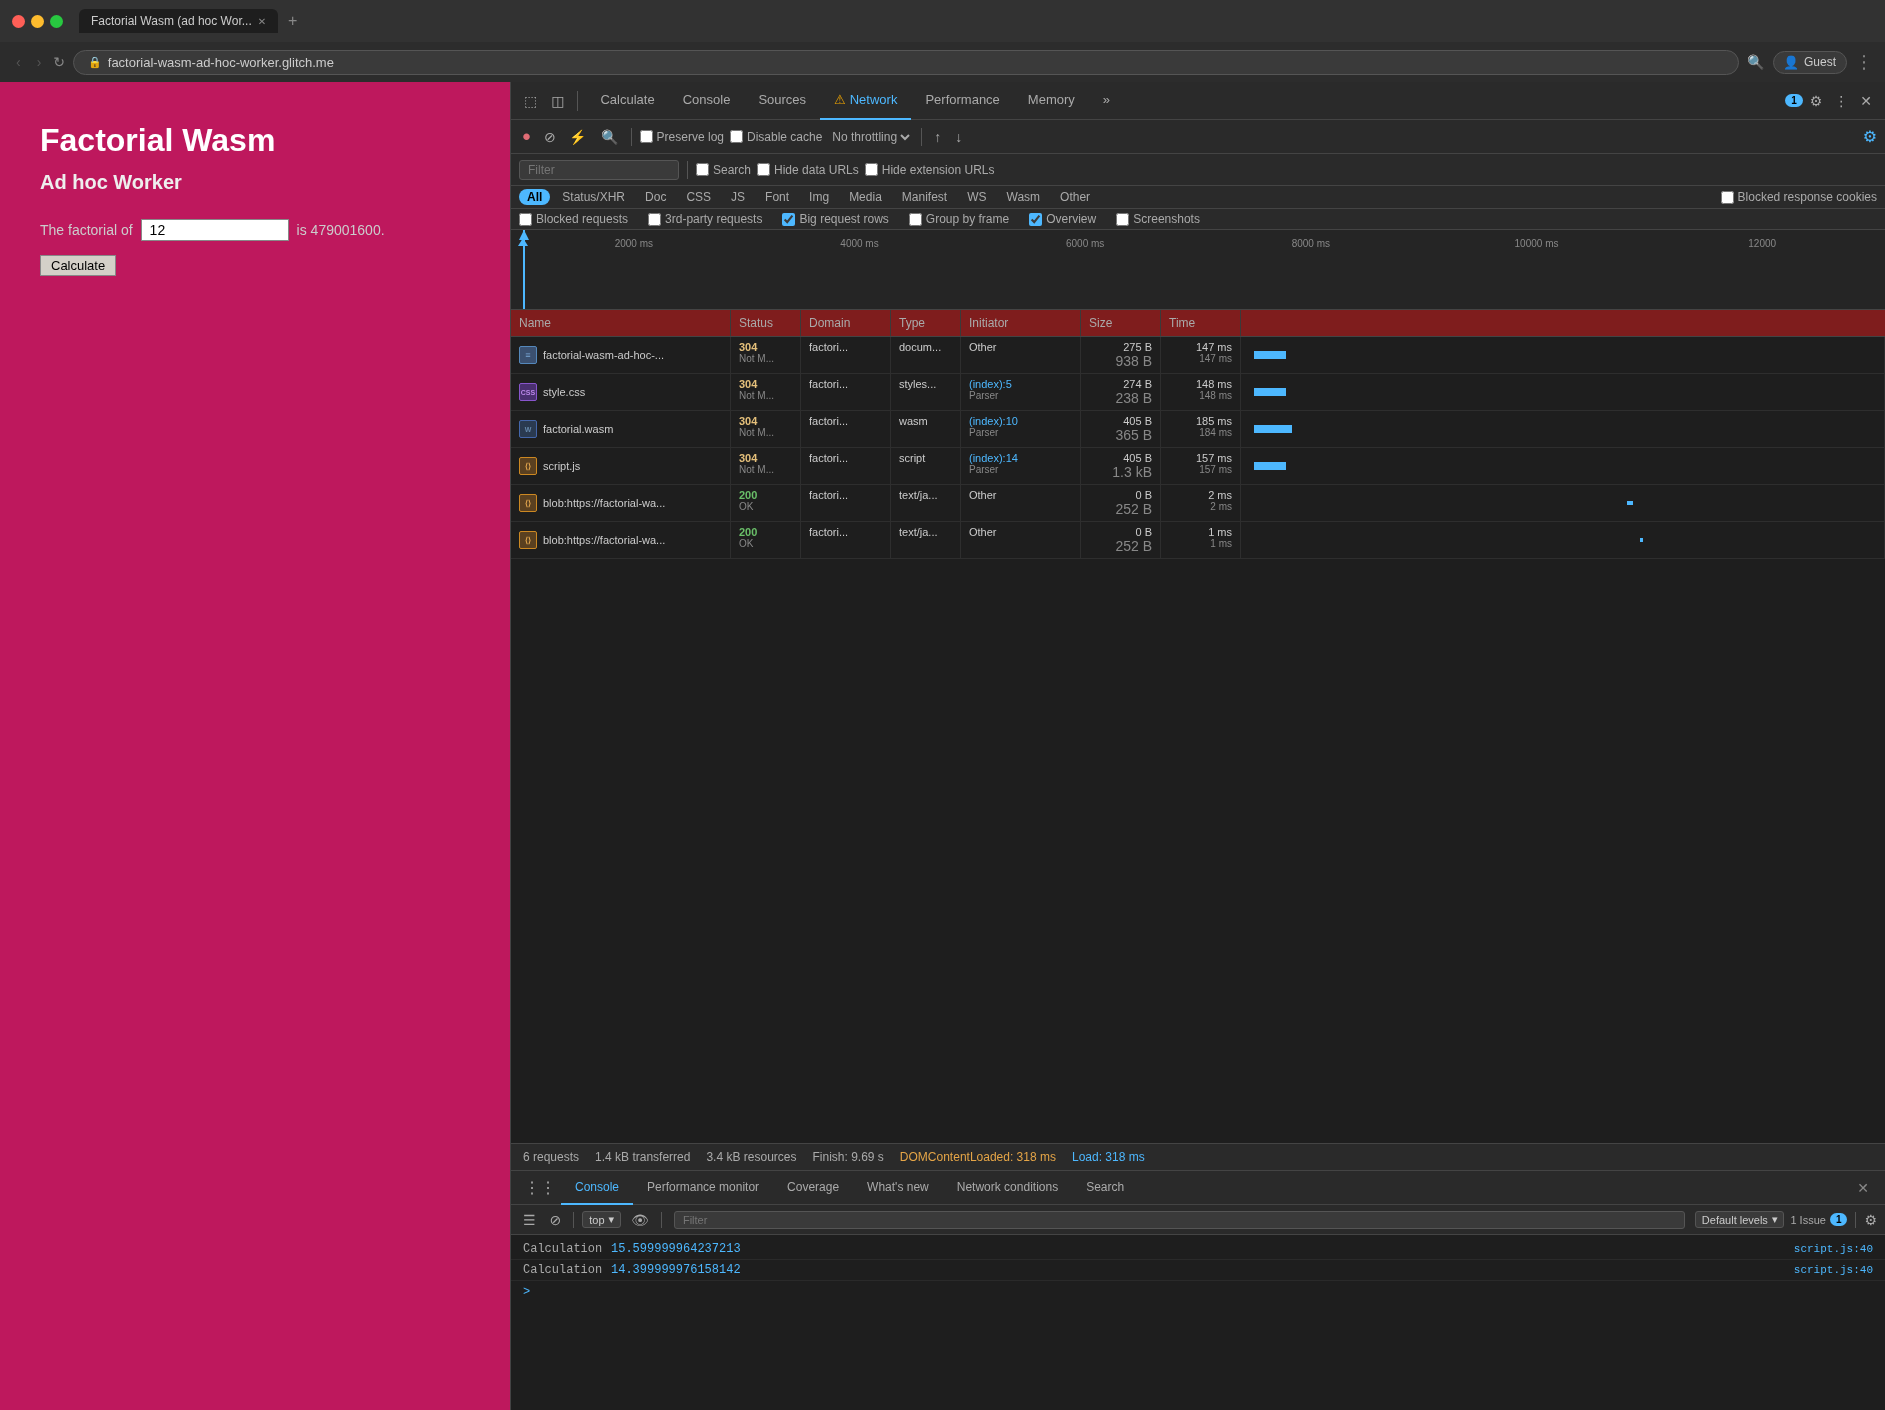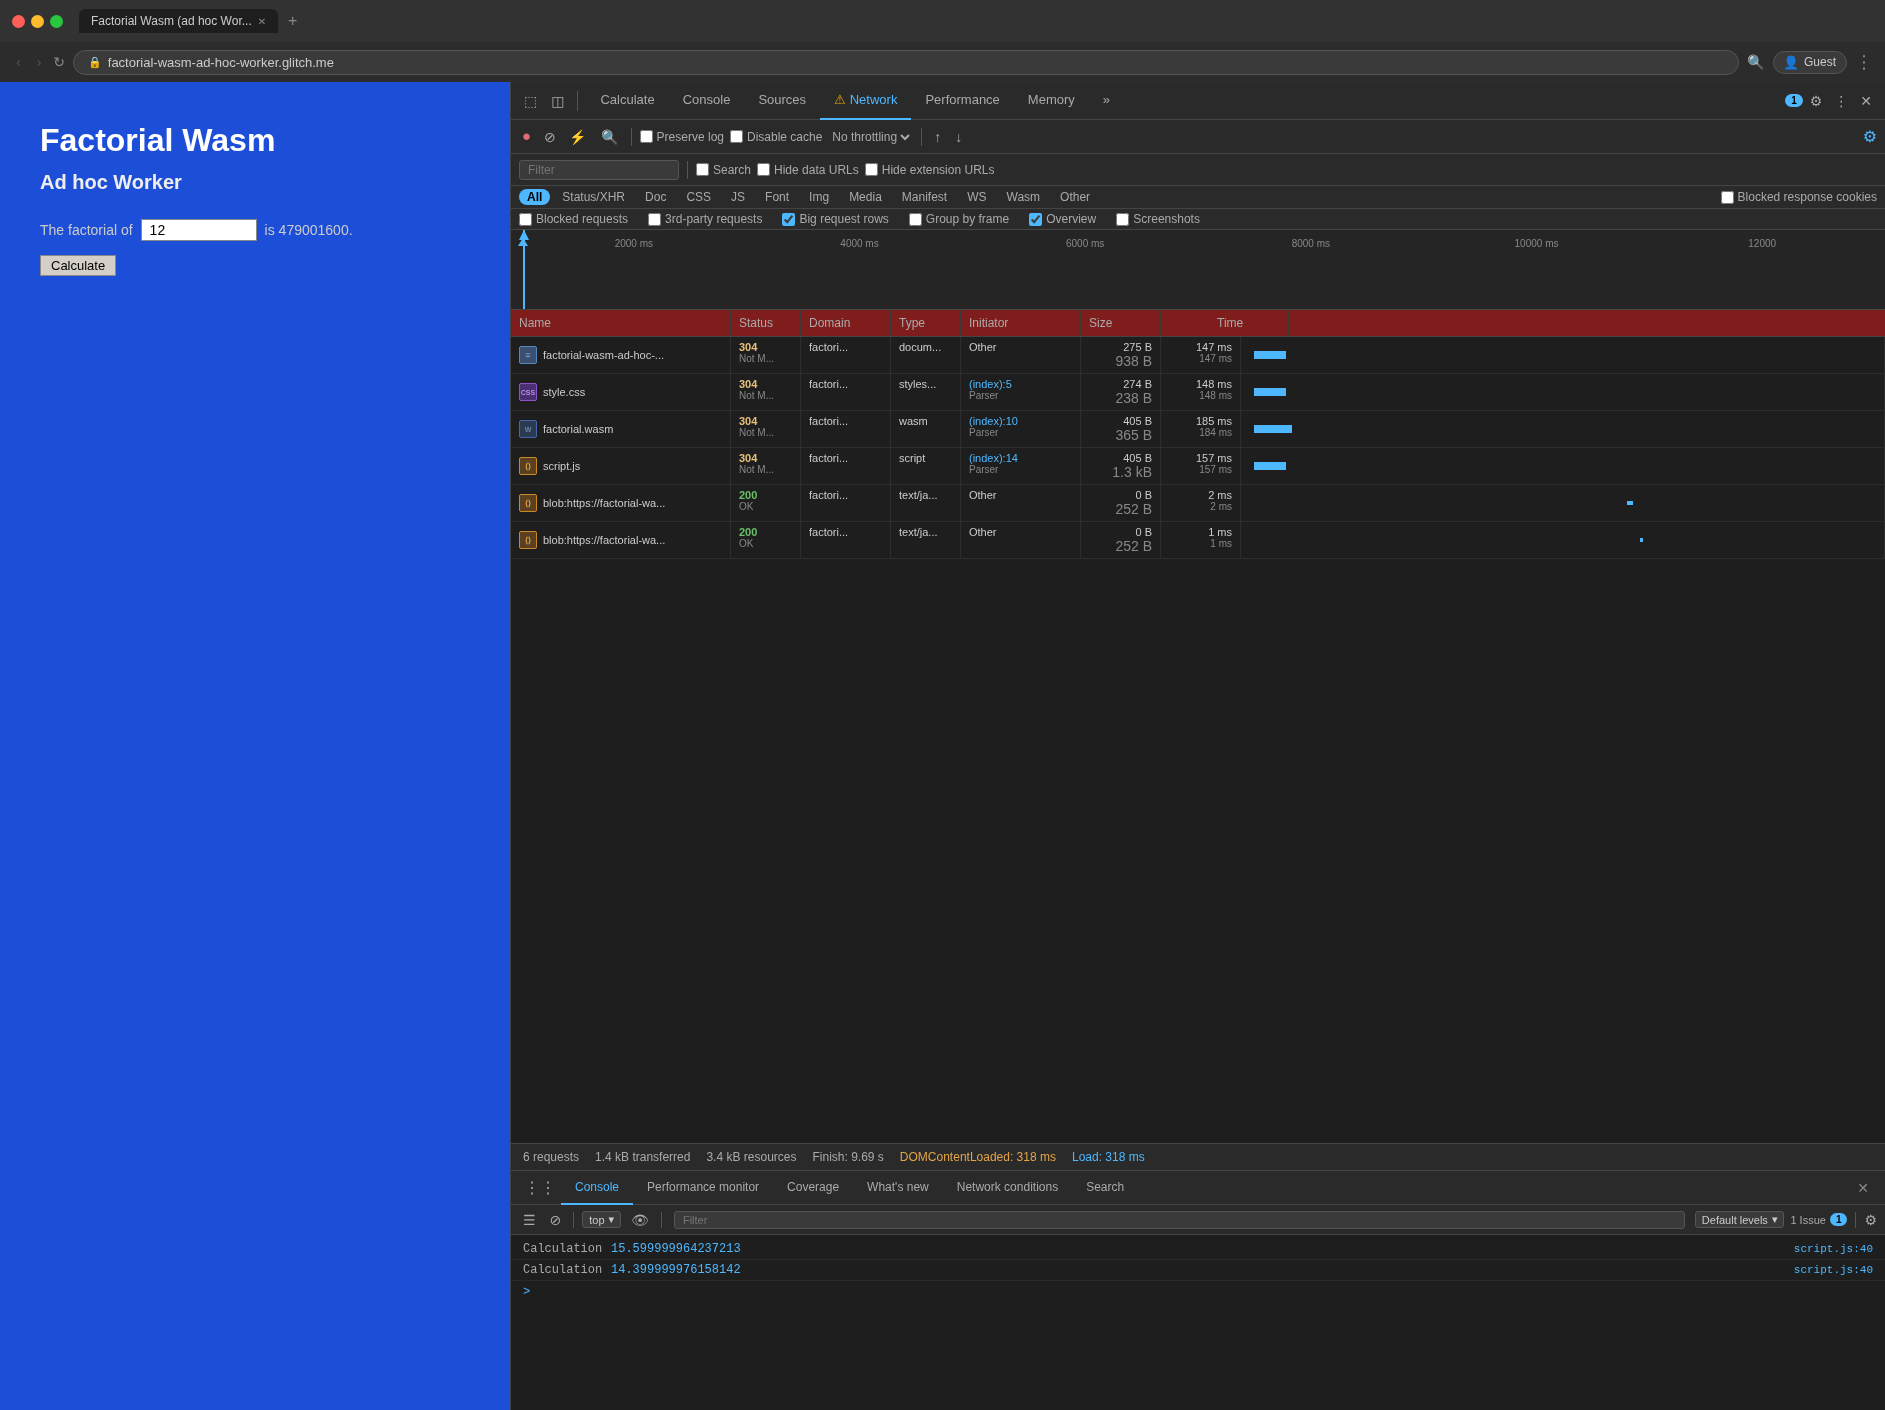--- a/index.html
+++ b/index.html
@@ -114,21 +114,21 @@
 
     
     .main-area {
       display: flex;
       width: 100%;
       height: calc(1410px - 82px);
     }
 
     
     .page-content {
-      background: #1d4ed8;
+      background: #be185d;
       width: 510px;
       min-width: 510px;
       padding: 40px 40px;
       color: #eee;
       overflow: hidden;
     }
     .page-title {
       font-size: 32px;
       font-weight: 700;
       color: #fff;
@@ -148,21 +148,21 @@
       color: #ccc;
       margin-bottom: 14px;
       flex-wrap: wrap;
     }
     .factorial-input {
       background: #fff;
       color: #000;
       border: 1px solid #888;
       padding: 2px 8px;
       font-size: 14px;
-      width: 116px;
+      width: 148px;
     }
     .calc-btn {
       background: #d4d0c8;
       color: #000;
       border: 1px solid #888;
       padding: 2px 10px;
       font-size: 13px;
       cursor: pointer;
     }
 
@@ -414,21 +414,21 @@
       border-right: 1px solid #3a3a3a;
       cursor: pointer;
       white-space: nowrap;
     }
     .th-name { width: 220px; min-width: 220px; }
     .th-status { width: 70px; }
     .th-domain { width: 90px; }
     .th-type { width: 70px; }
     .th-initiator { width: 120px; }
     .th-size { width: 80px; }
-    .th-time { width: 80px; margin-left: 48px; }
+    .th-time { width: 80px; }
     .th-waterfall { flex: 1; display: flex; align-items: center; justify-content: space-between; }
 
     .table-row {
       display: flex;
       border-bottom: 1px solid #2e2e2e;
       cursor: pointer;
     }
     .td {
       padding: 4px 8px;
       font-size: 11px;

